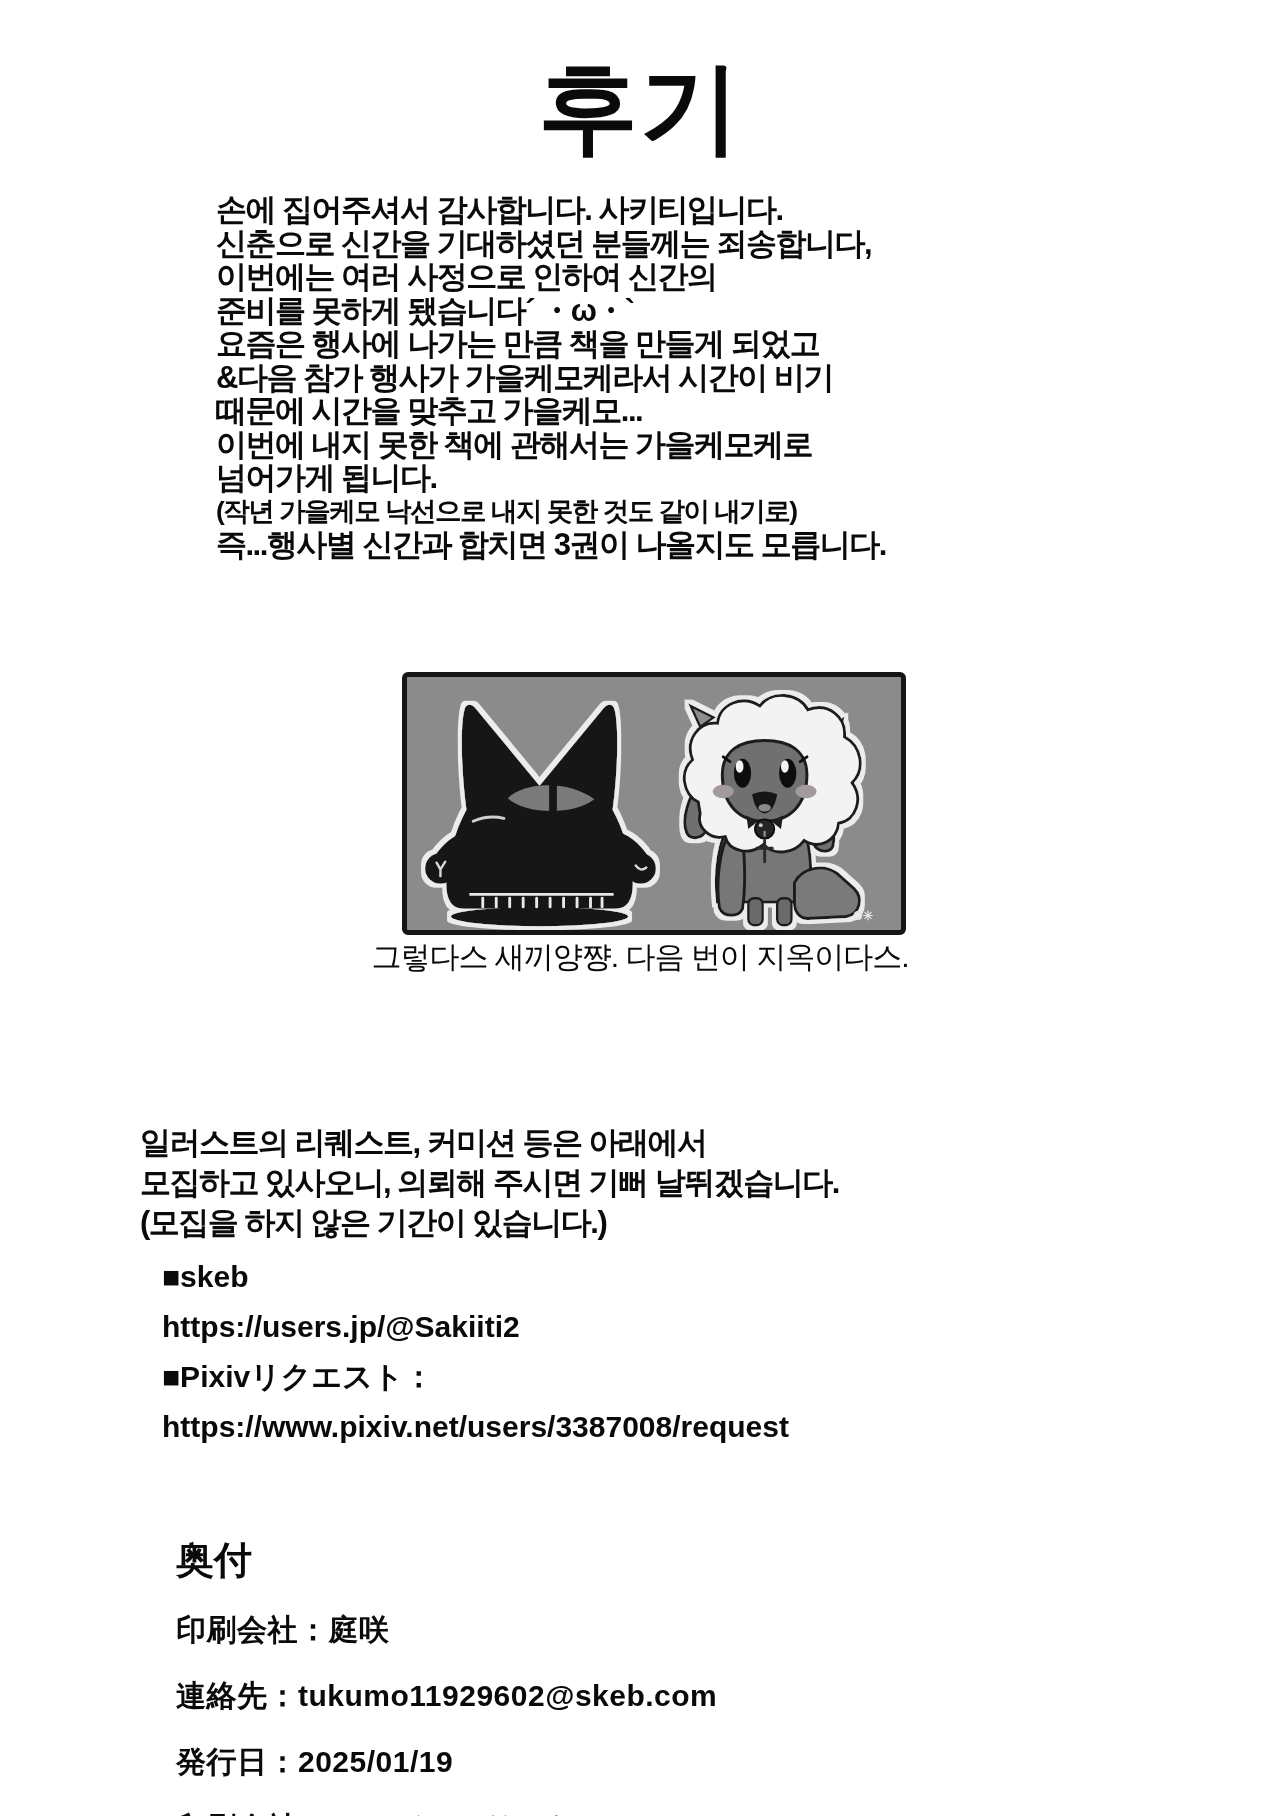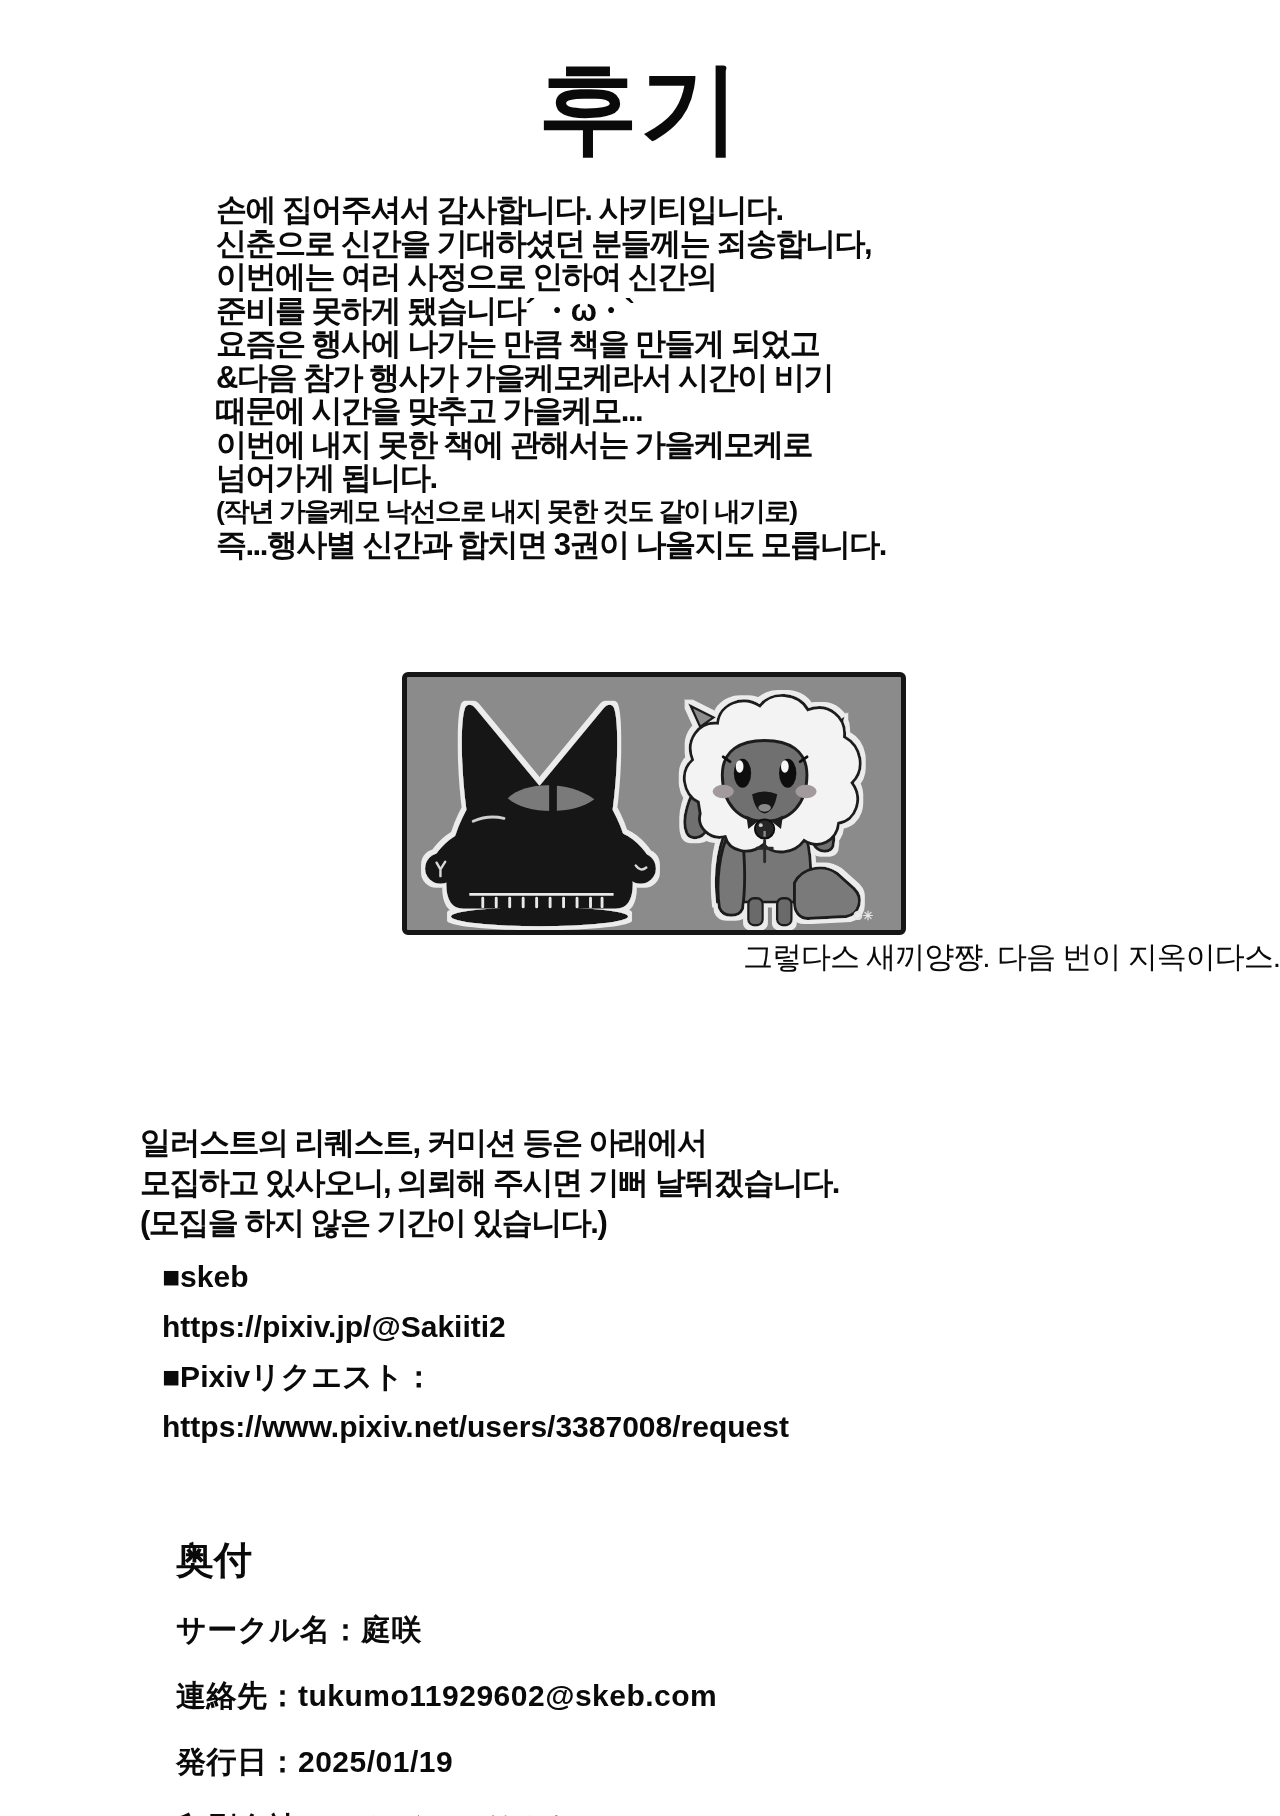--- a/index.html
+++ b/index.html
@@ -36,21 +36,21 @@
     width:504px;height:263px;
     background:#8b8b8b;
     border:5px solid #161616;
     border-radius:6px;
     box-sizing:border-box;
     overflow:hidden;
   }
   .illustration svg{display:block;width:100%;height:100%;}
   .caption{
     top:912px;left:0;width:1280px;
-    text-align:right;
+    text-align:center;
     font-size:30px;
     font-weight:500;
     letter-spacing:-1px;
   }
   .request{
     top:1098px;left:140px;width:1000px;
     font-size:31px;
     font-weight:bold;
     letter-spacing:-1.5px;
     line-height:40px;
@@ -178,24 +178,24 @@
   </svg>
 </div>
 
 <div class="abs caption">그렇다스 새끼양쨩. 다음 번이 지옥이다스.</div>
 
 <div class="abs request">
   <div>일러스트의 리퀘스트, 커미션 등은 아래에서</div>
   <div>모집하고 있사오니, 의뢰해 주시면 기뻐 날뛰겠습니다.</div>
   <div>(모집을 하지 않은 기간이 있습니다.)</div>
   <div class="latin heading-line">■skeb</div>
-  <div class="latin url-line">https://pixiv.jp/@Sakiiti2</div>
+  <div class="latin url-line">https://users.jp/@Sakiiti2</div>
   <div class="latin url-line">■Pixivリクエスト：</div>
   <div class="latin url-line">https://www.pixiv.net/users/3387008/request</div>
 </div>
 
 <div class="abs colophon">
   <div class="colophon-heading">奥付</div>
-  <div class="colophon-line">サークル名：庭咲</div>
+  <div class="colophon-line">印刷会社：庭咲</div>
   <div class="colophon-line">連絡先：tukumo11929602@skeb.com</div>
   <div class="colophon-line">発行日：2025/01/19</div>
   <div class="colophon-line">印刷会社：こんびにぷりんた</div>
 </div>
 
 </body></html>

